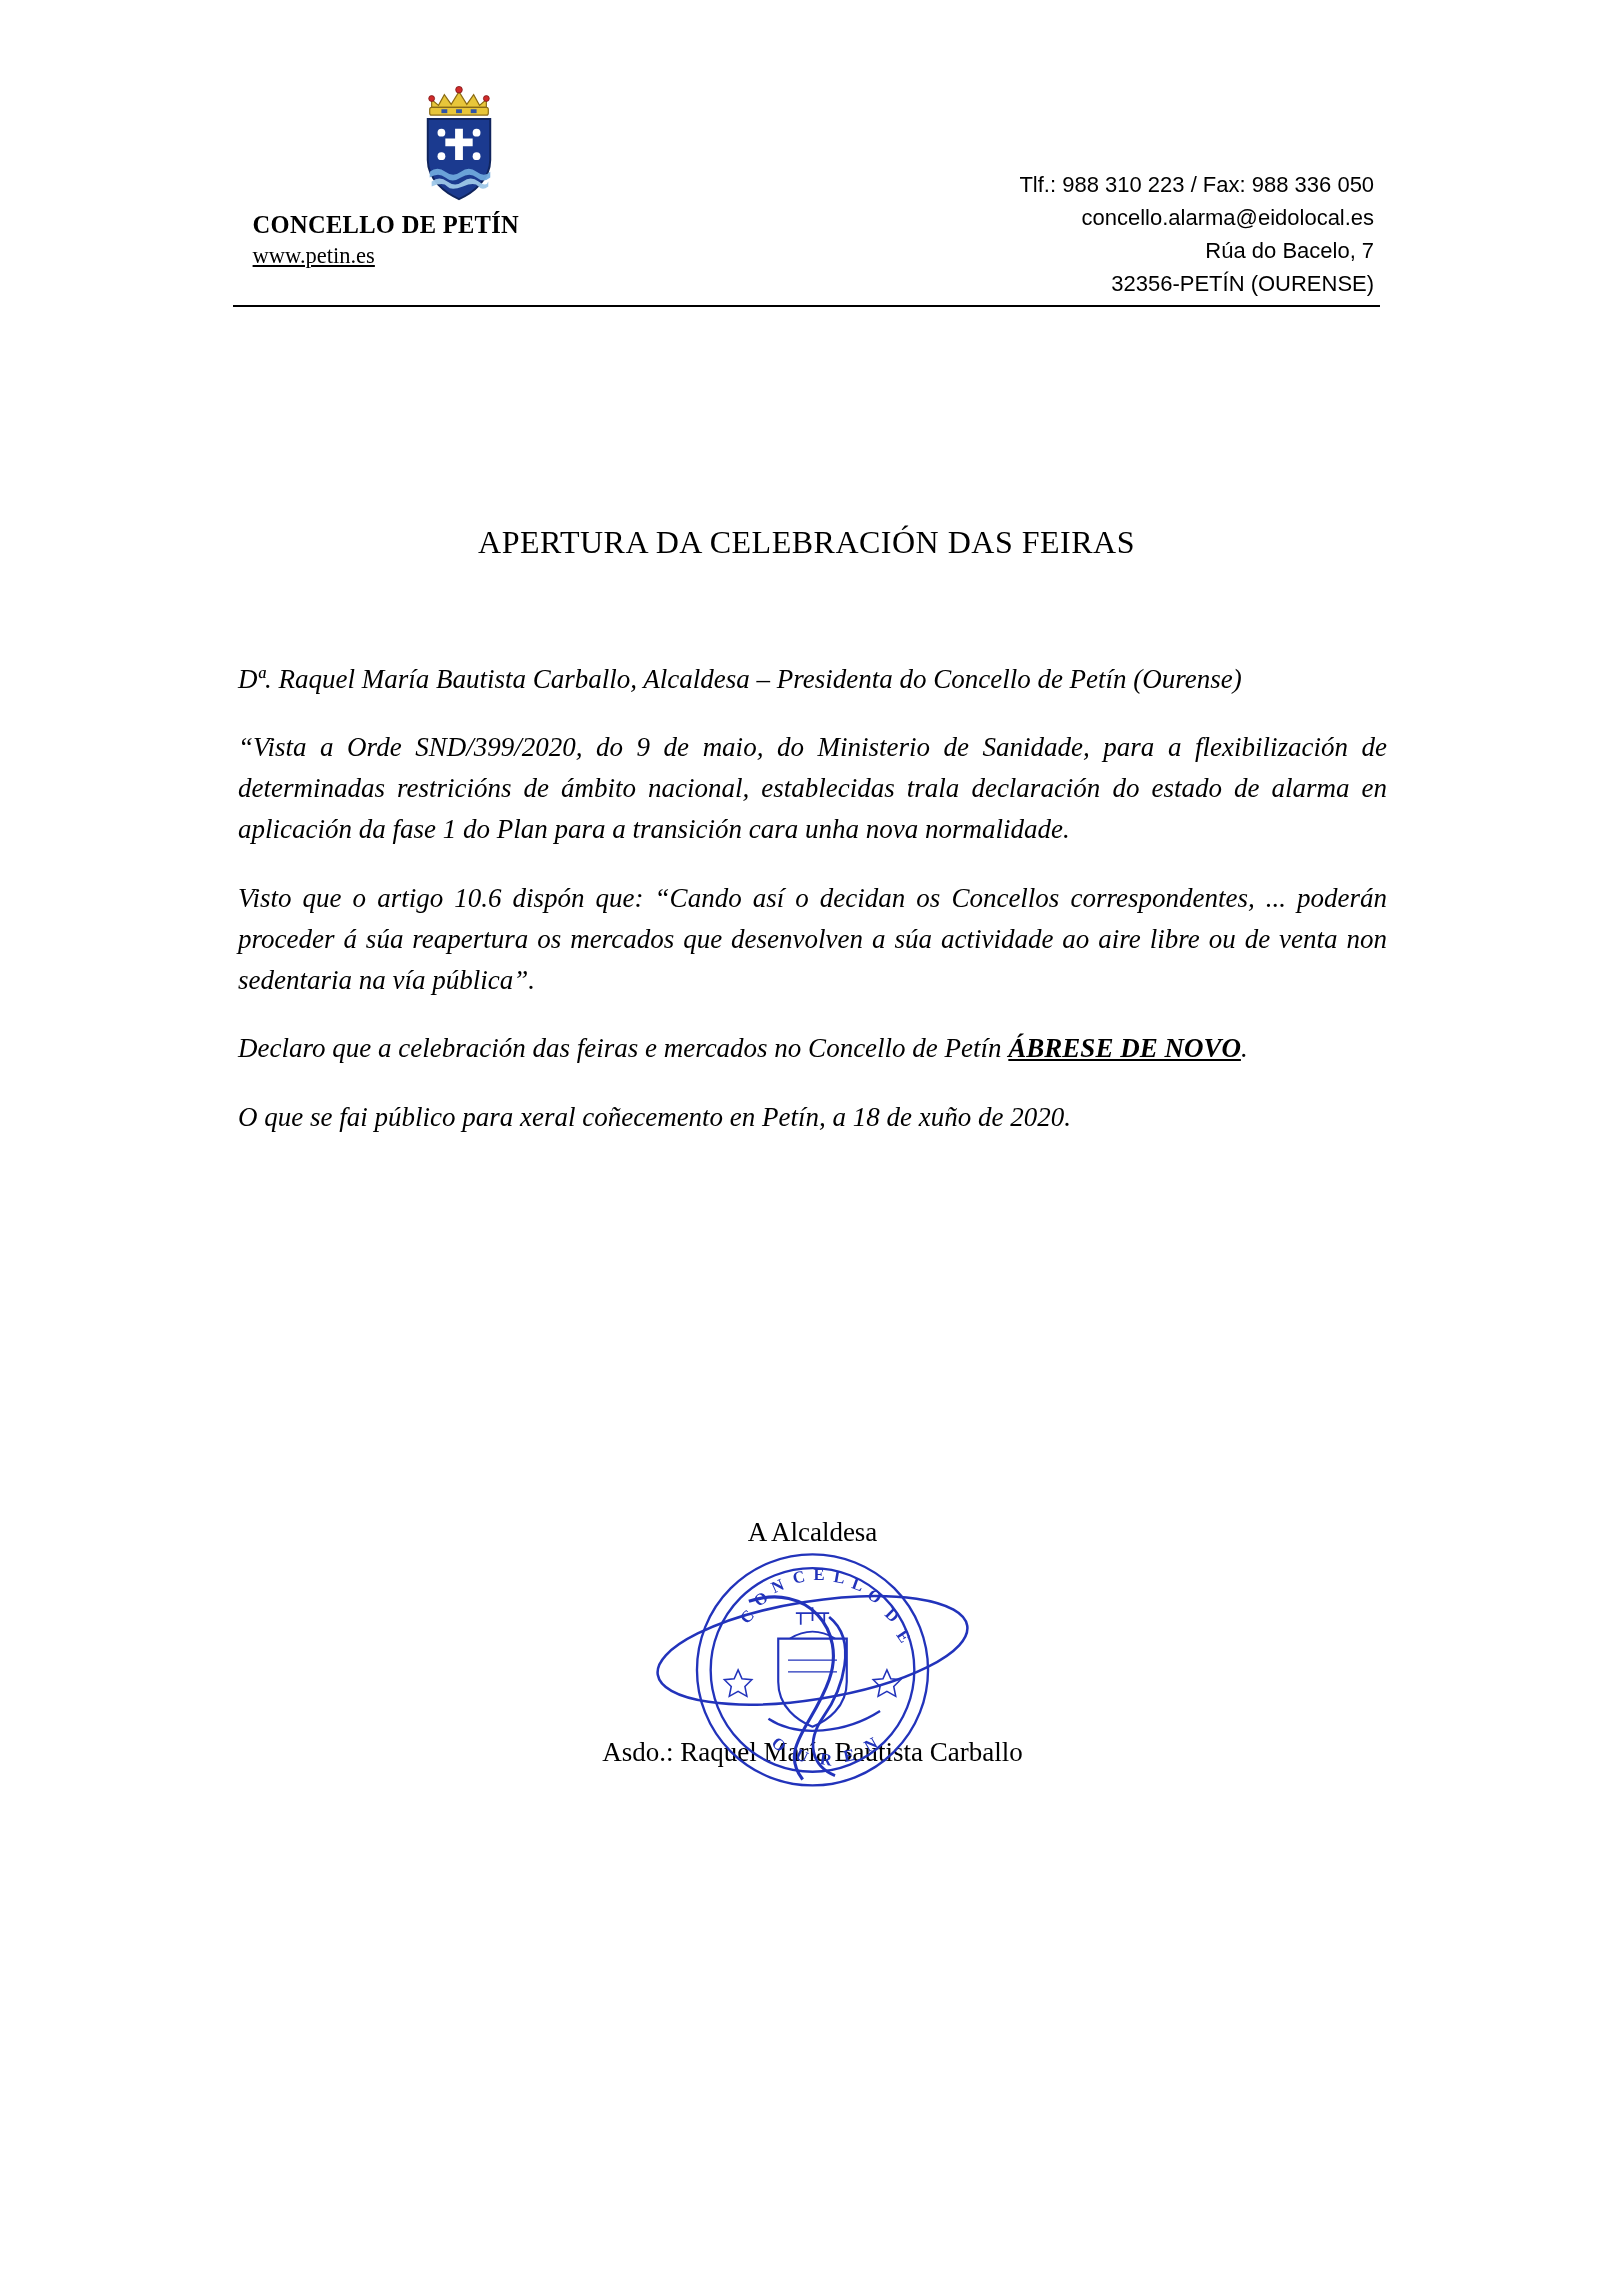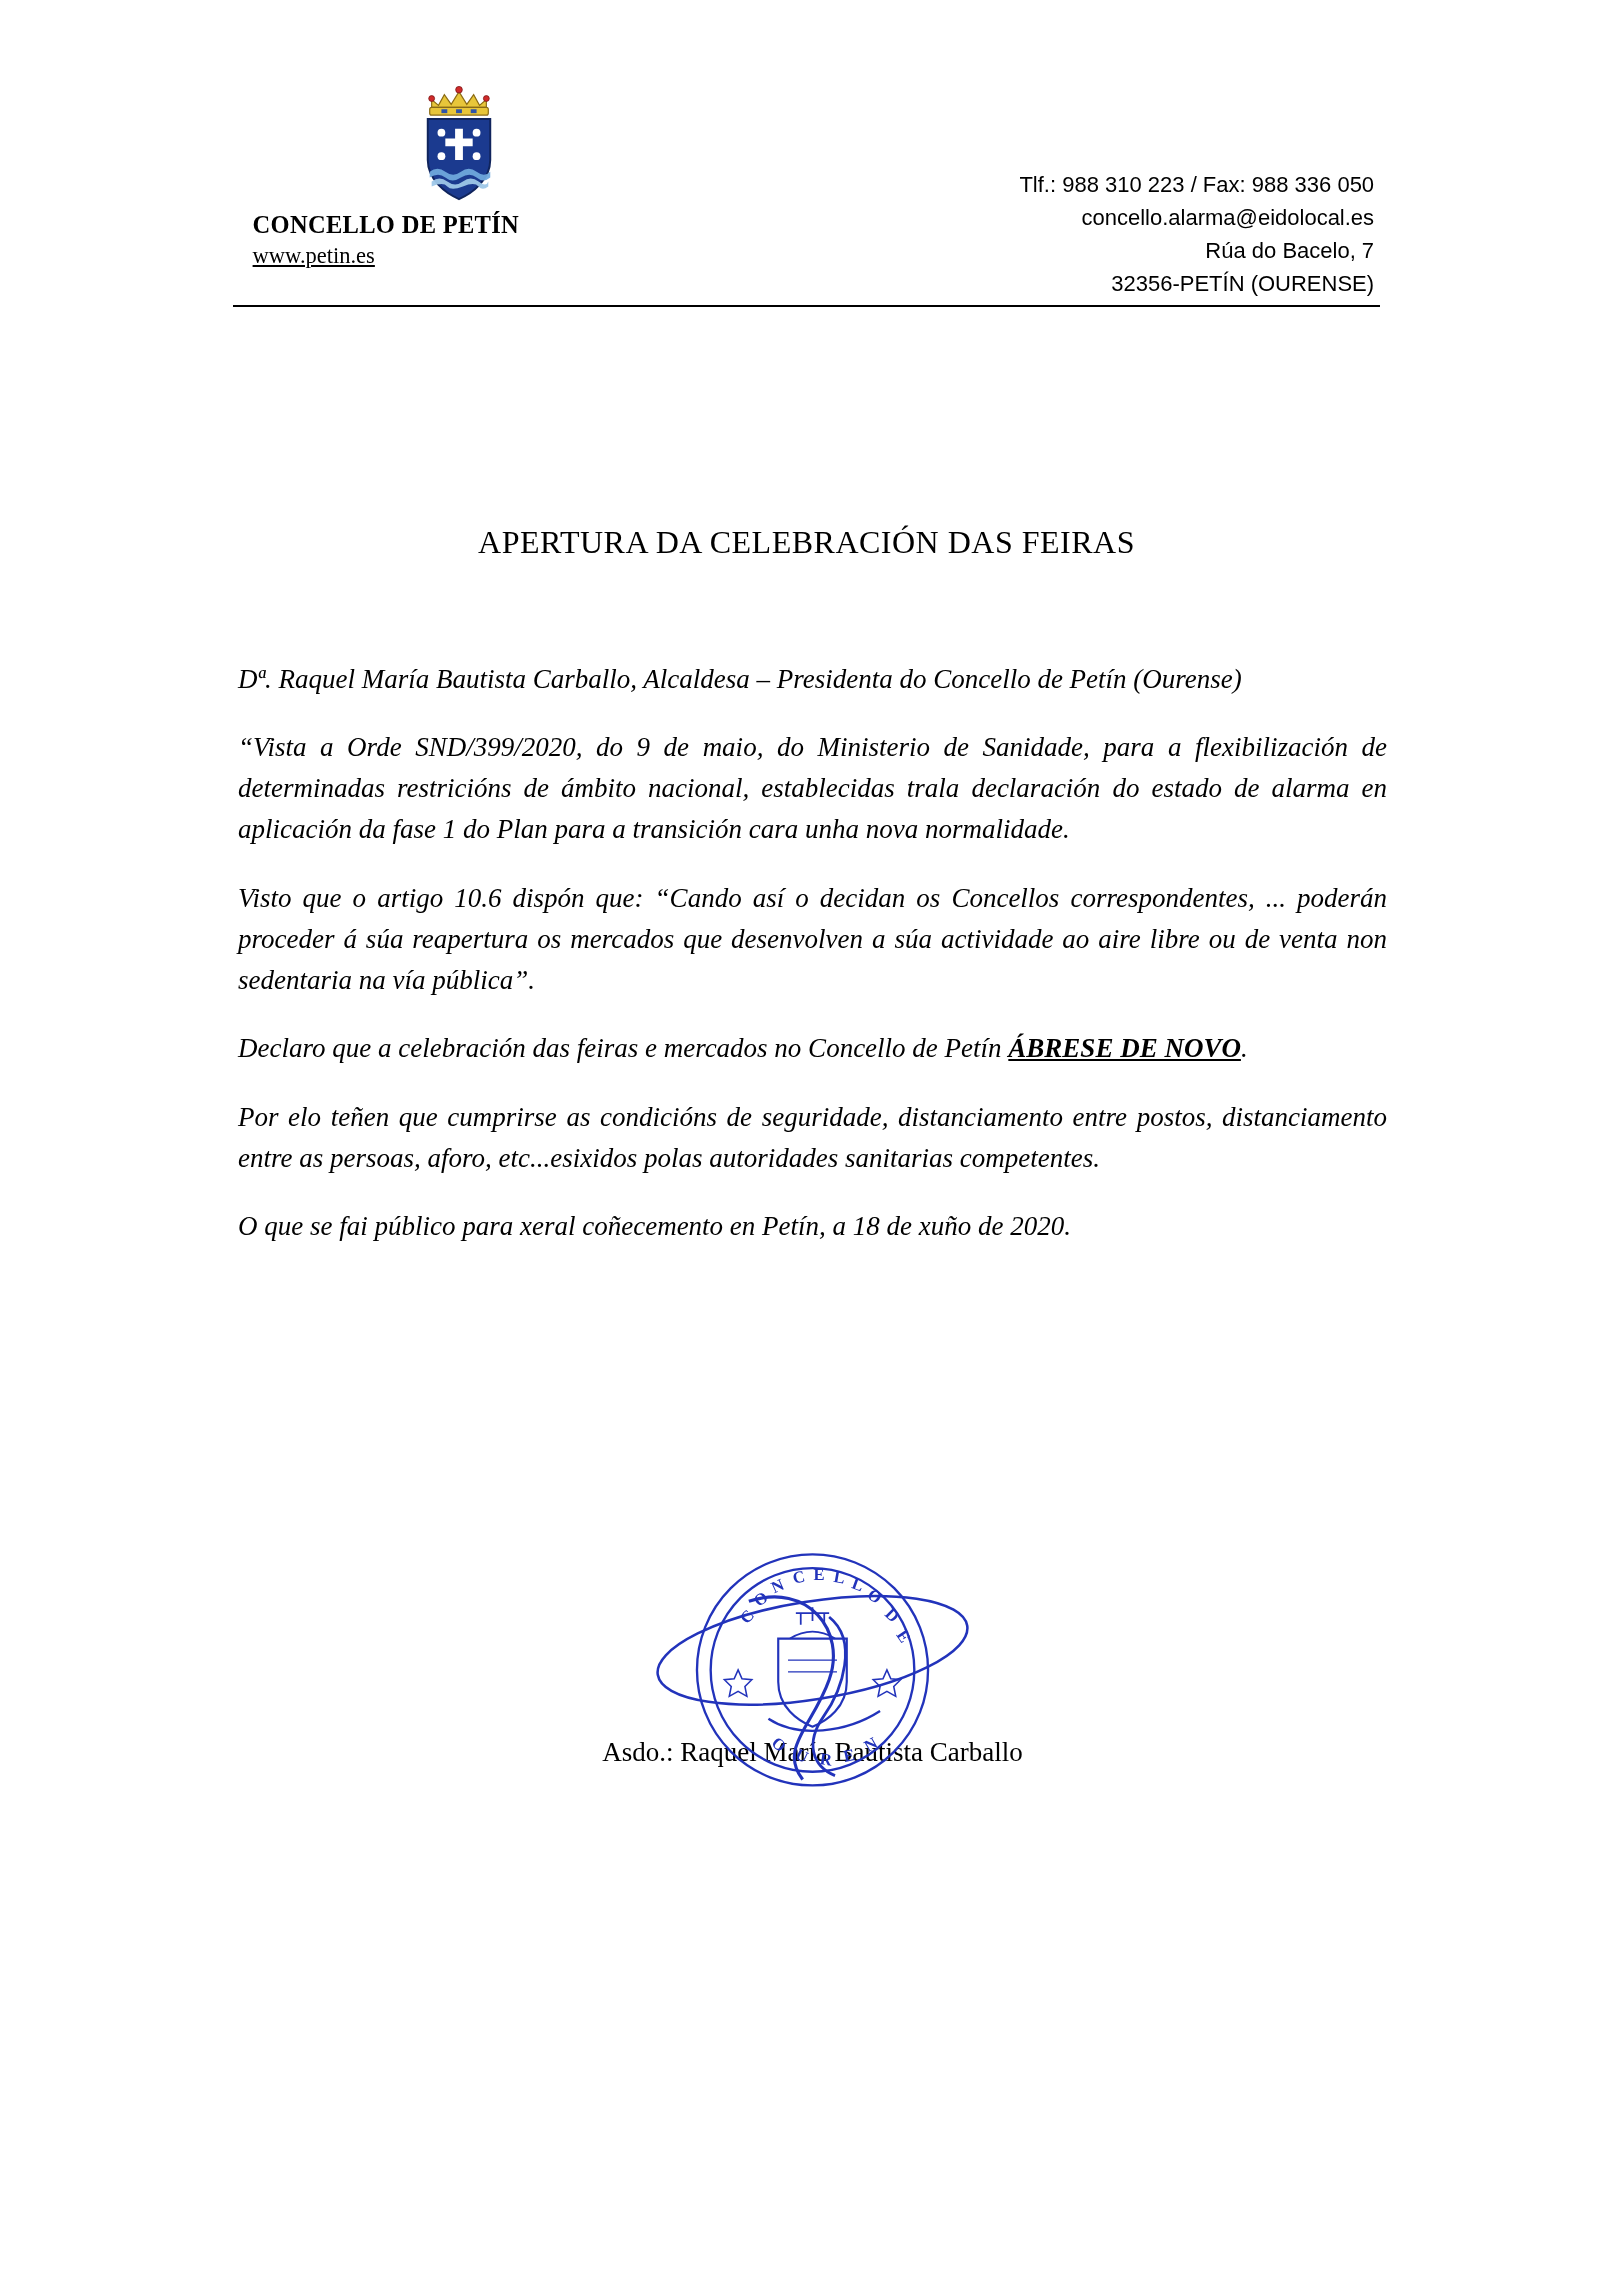--- a/index.html
+++ b/index.html
@@ -218,27 +218,27 @@
 
 
     <div class="para">“Vista a Orde SND/399/2020, do 9 de maio, do Ministerio de Sanidade, para a flexibilización de determinadas restricións de ámbito nacional, establecidas trala declaración do estado de alarma en aplicación da fase 1 do Plan para a transición cara unha nova normalidade.</div>
 
     <div class="para">Visto que o artigo 10.6 dispón que:  “Cando así o decidan os Concellos correspondentes, ... poderán proceder á súa reapertura os mercados que desenvolven a súa actividade ao aire libre ou de venta non sedentaria na vía pública”.</div>
 
     <div class="para">
       <span>Declaro que a celebración das feiras e mercados no Concello de Petín </span><span class="bold-underline">ÁBRESE DE NOVO</span><span>.</span>
     </div>
 
-    <div class="para">Por elo teñen que cumprirse as condicións de seguridade, distanciamento entre postos, distanciamento entre as persoas, aforo, etc...esixidos polas autoridades sanitarias competentes.</div>
 
     <div class="para nojust">O que se fai público para xeral coñecemento en Petín, a 18 de xuño de 2020.</div>
 
   </div>
 
   <div class="sig-area">
+    <div class="sig-title">A Alcaldesa</div>
 
     <div class="stamp">
       <svg width="421" height="284" viewBox="0 0 430 290" xmlns="http://www.w3.org/2000/svg">
         <g fill="none" stroke="#2233bb" stroke-width="2.4">
 
           <circle cx="215" cy="150" r="118"></circle>
           <circle cx="215" cy="150" r="104"></circle>
 
           <path d="M180 118 h70 v44 c0 26 -20 40 -35 46 c-15 -6 -35 -20 -35 -46 z" stroke-width="2.2"></path>
           <path d="M192 118 q23 -14 46 0" stroke-width="1.8"></path>

